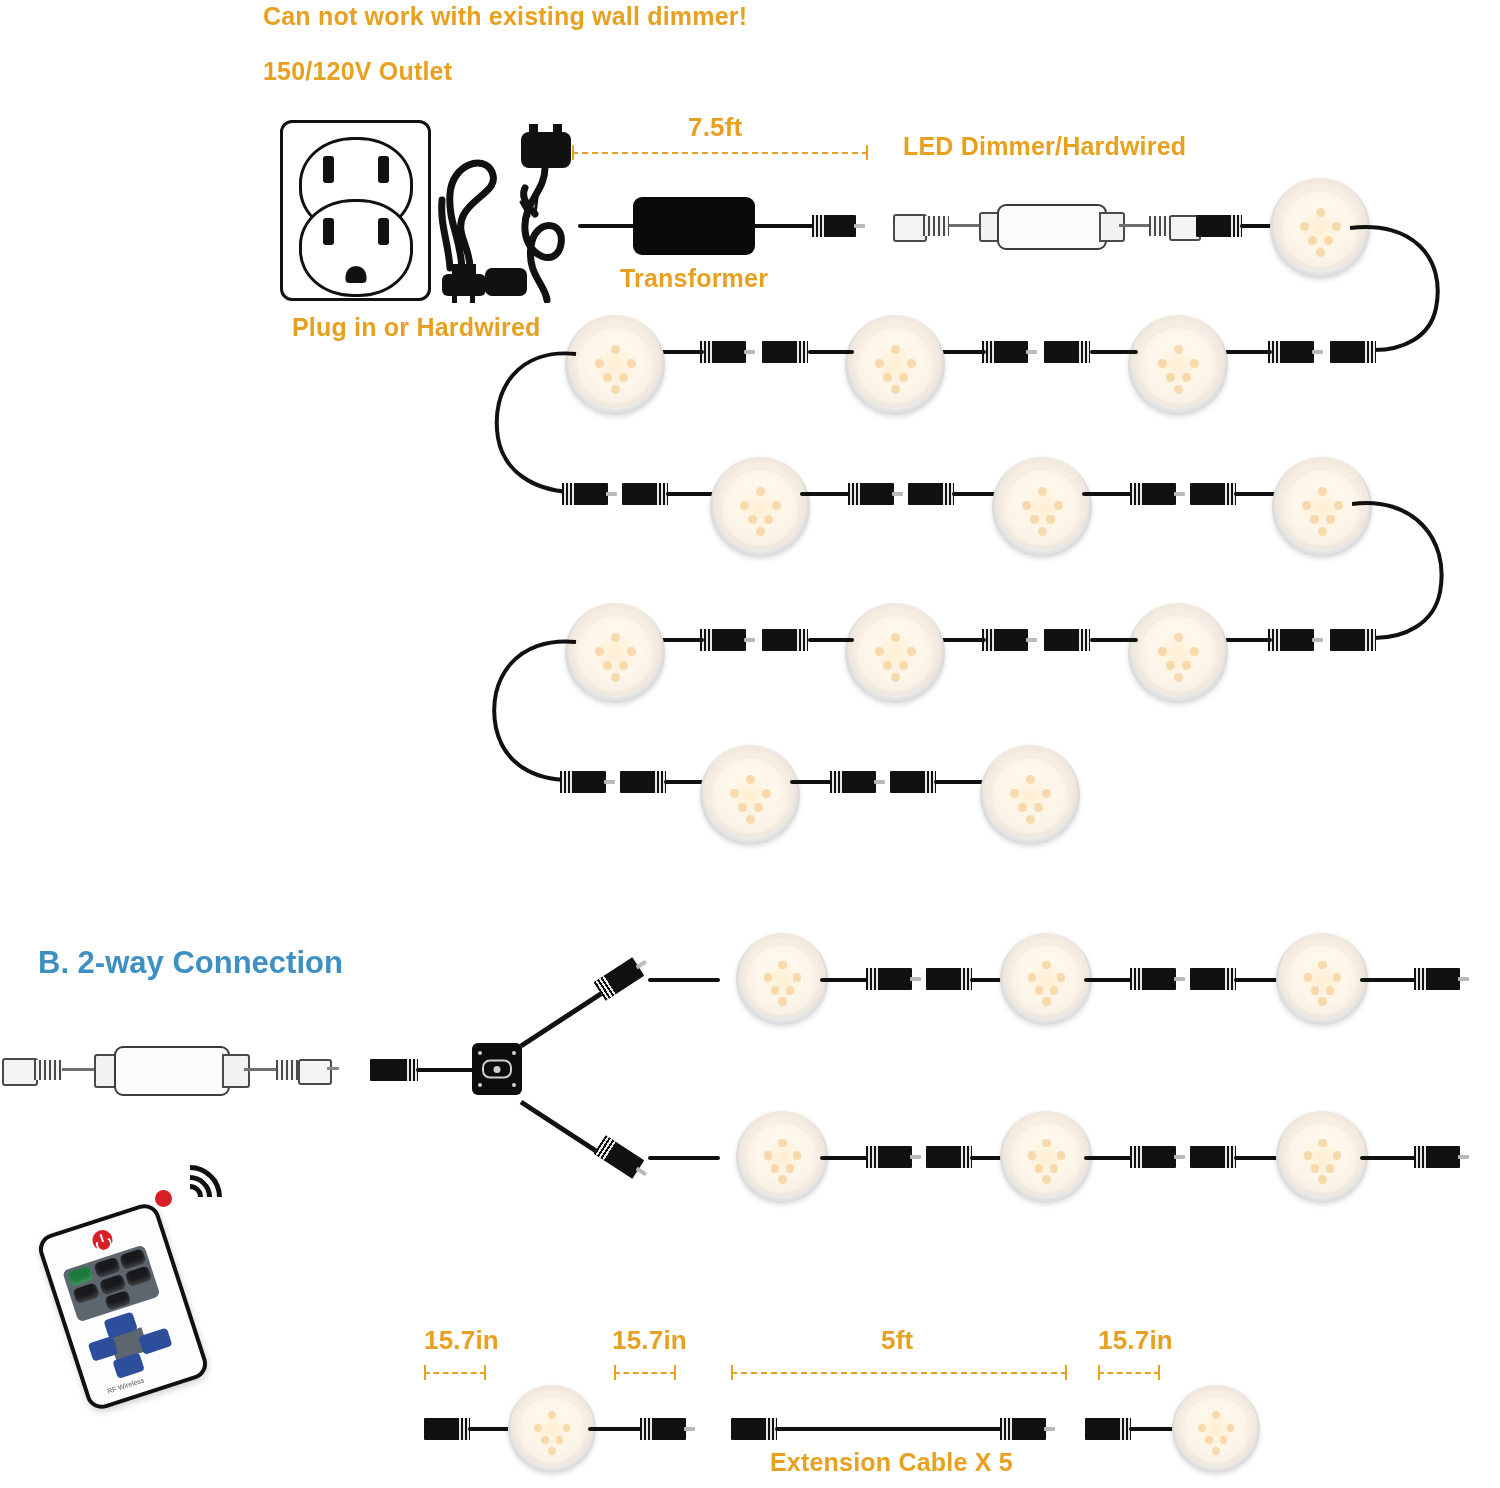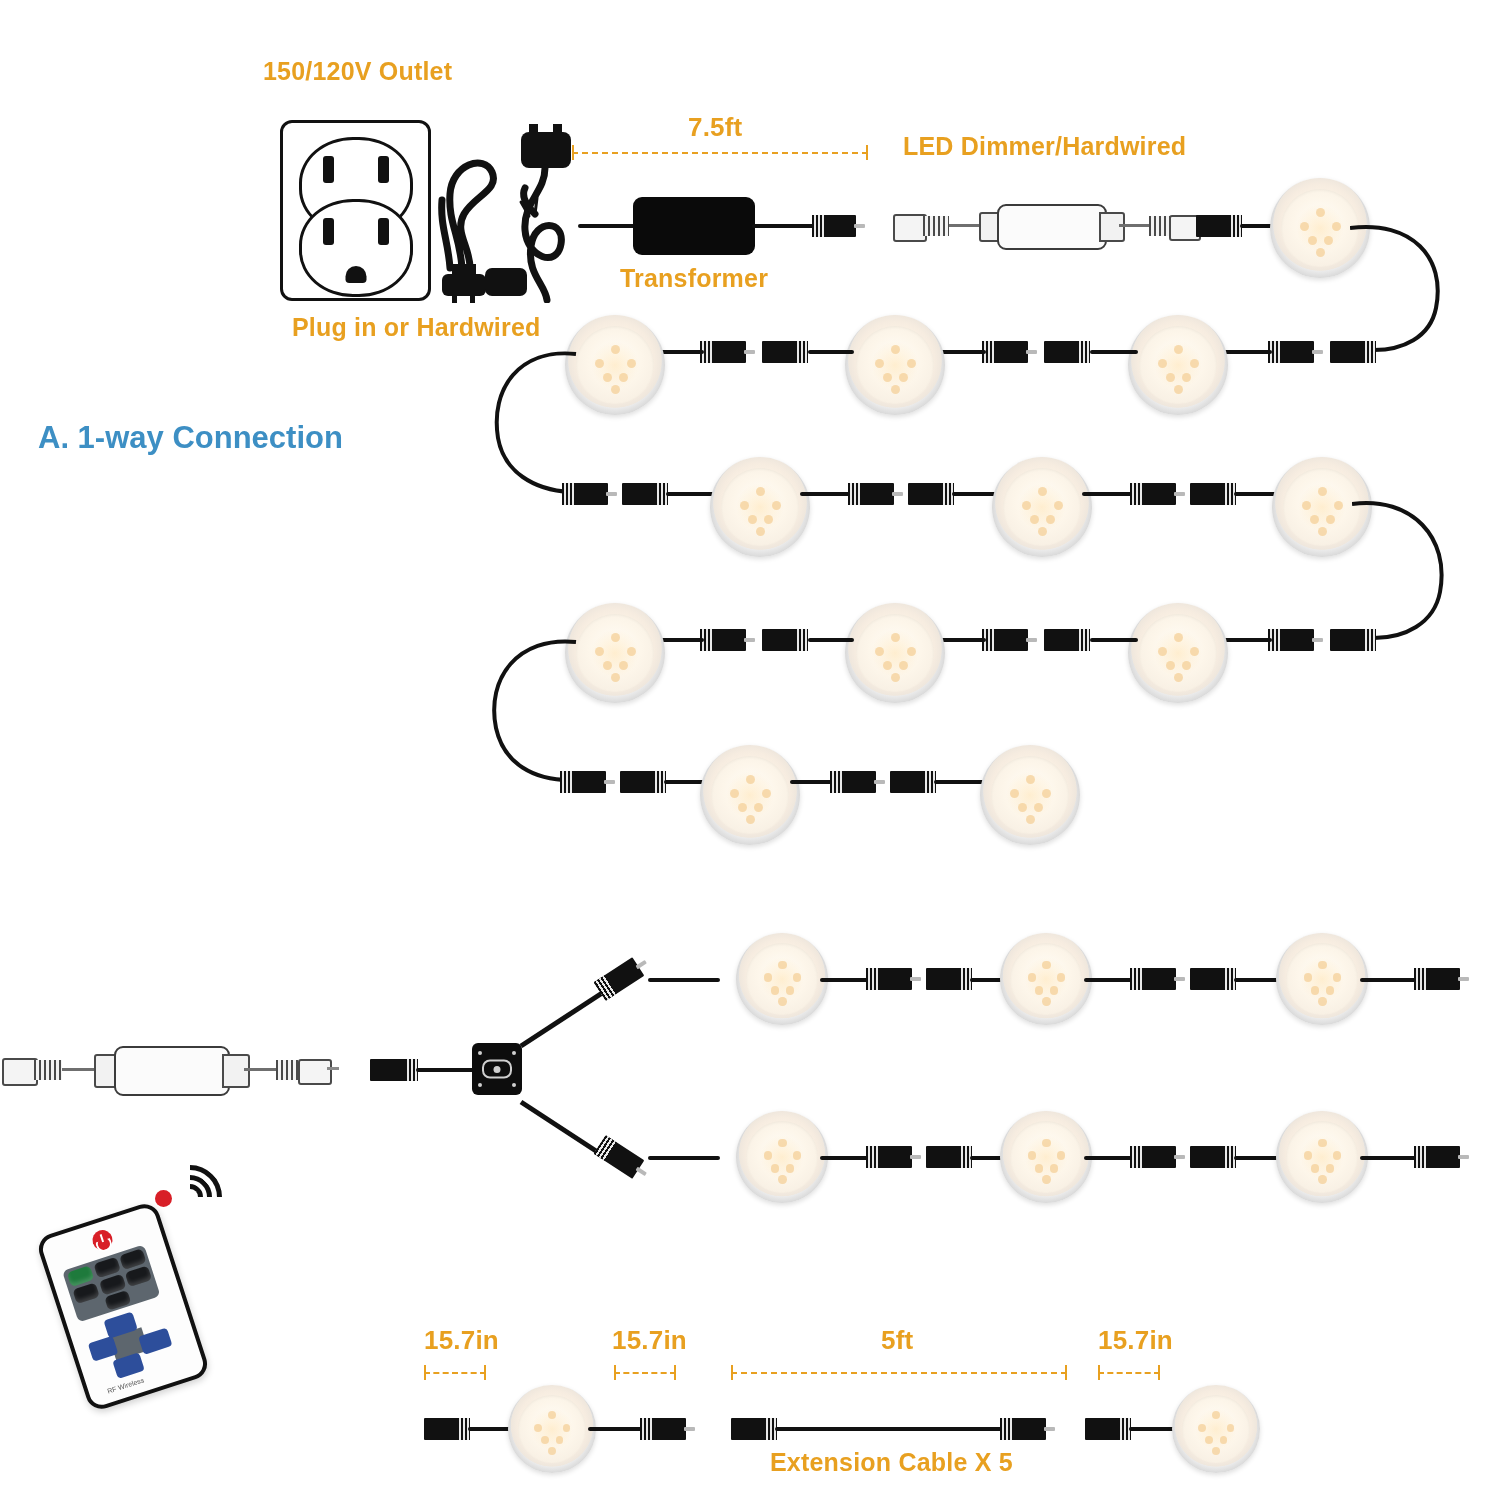--- a/index.html
+++ b/index.html
@@ -107,23 +107,24 @@
   .sig-dot{position:absolute;width:17px;height:17px;border-radius:50%;background:#D81F27;}
 
   
   .cordsvg{position:absolute;}
 </style>
 </head>
 <body>
 
 <div class="stage">
 
+  <div class="abs t-orange h-warn" style="left:263px;top:2px;">Can not work with existing wall dimmer!</div>
   <div class="abs t-orange h-outlet" style="left:263px;top:57px;">150/120V Outlet</div>
   <div class="abs t-orange h-plug" style="left:292px;top:313px;">Plug in or Hardwired</div>
-  <div class="abs t-blue h-sect" style="left:38px;top:420px;">A. 1-way Connection</div>
+  <div class="abs t-blue h-sect" style="left:38px;top:945px;">B. 2-way Connection</div>
 
   <div class="abs outlet" style="left:280px;top:120px;width:145px;height:175px;">
     <div class="socket" style="top:14px;">
       <div class="slot slotL"></div>
       <div class="slot slotR"></div>
       <div class="gnd"></div>
     </div>
     <div class="socket" style="top:76px;">
       <div class="slot slotL"></div>
       <div class="slot slotR"></div>

